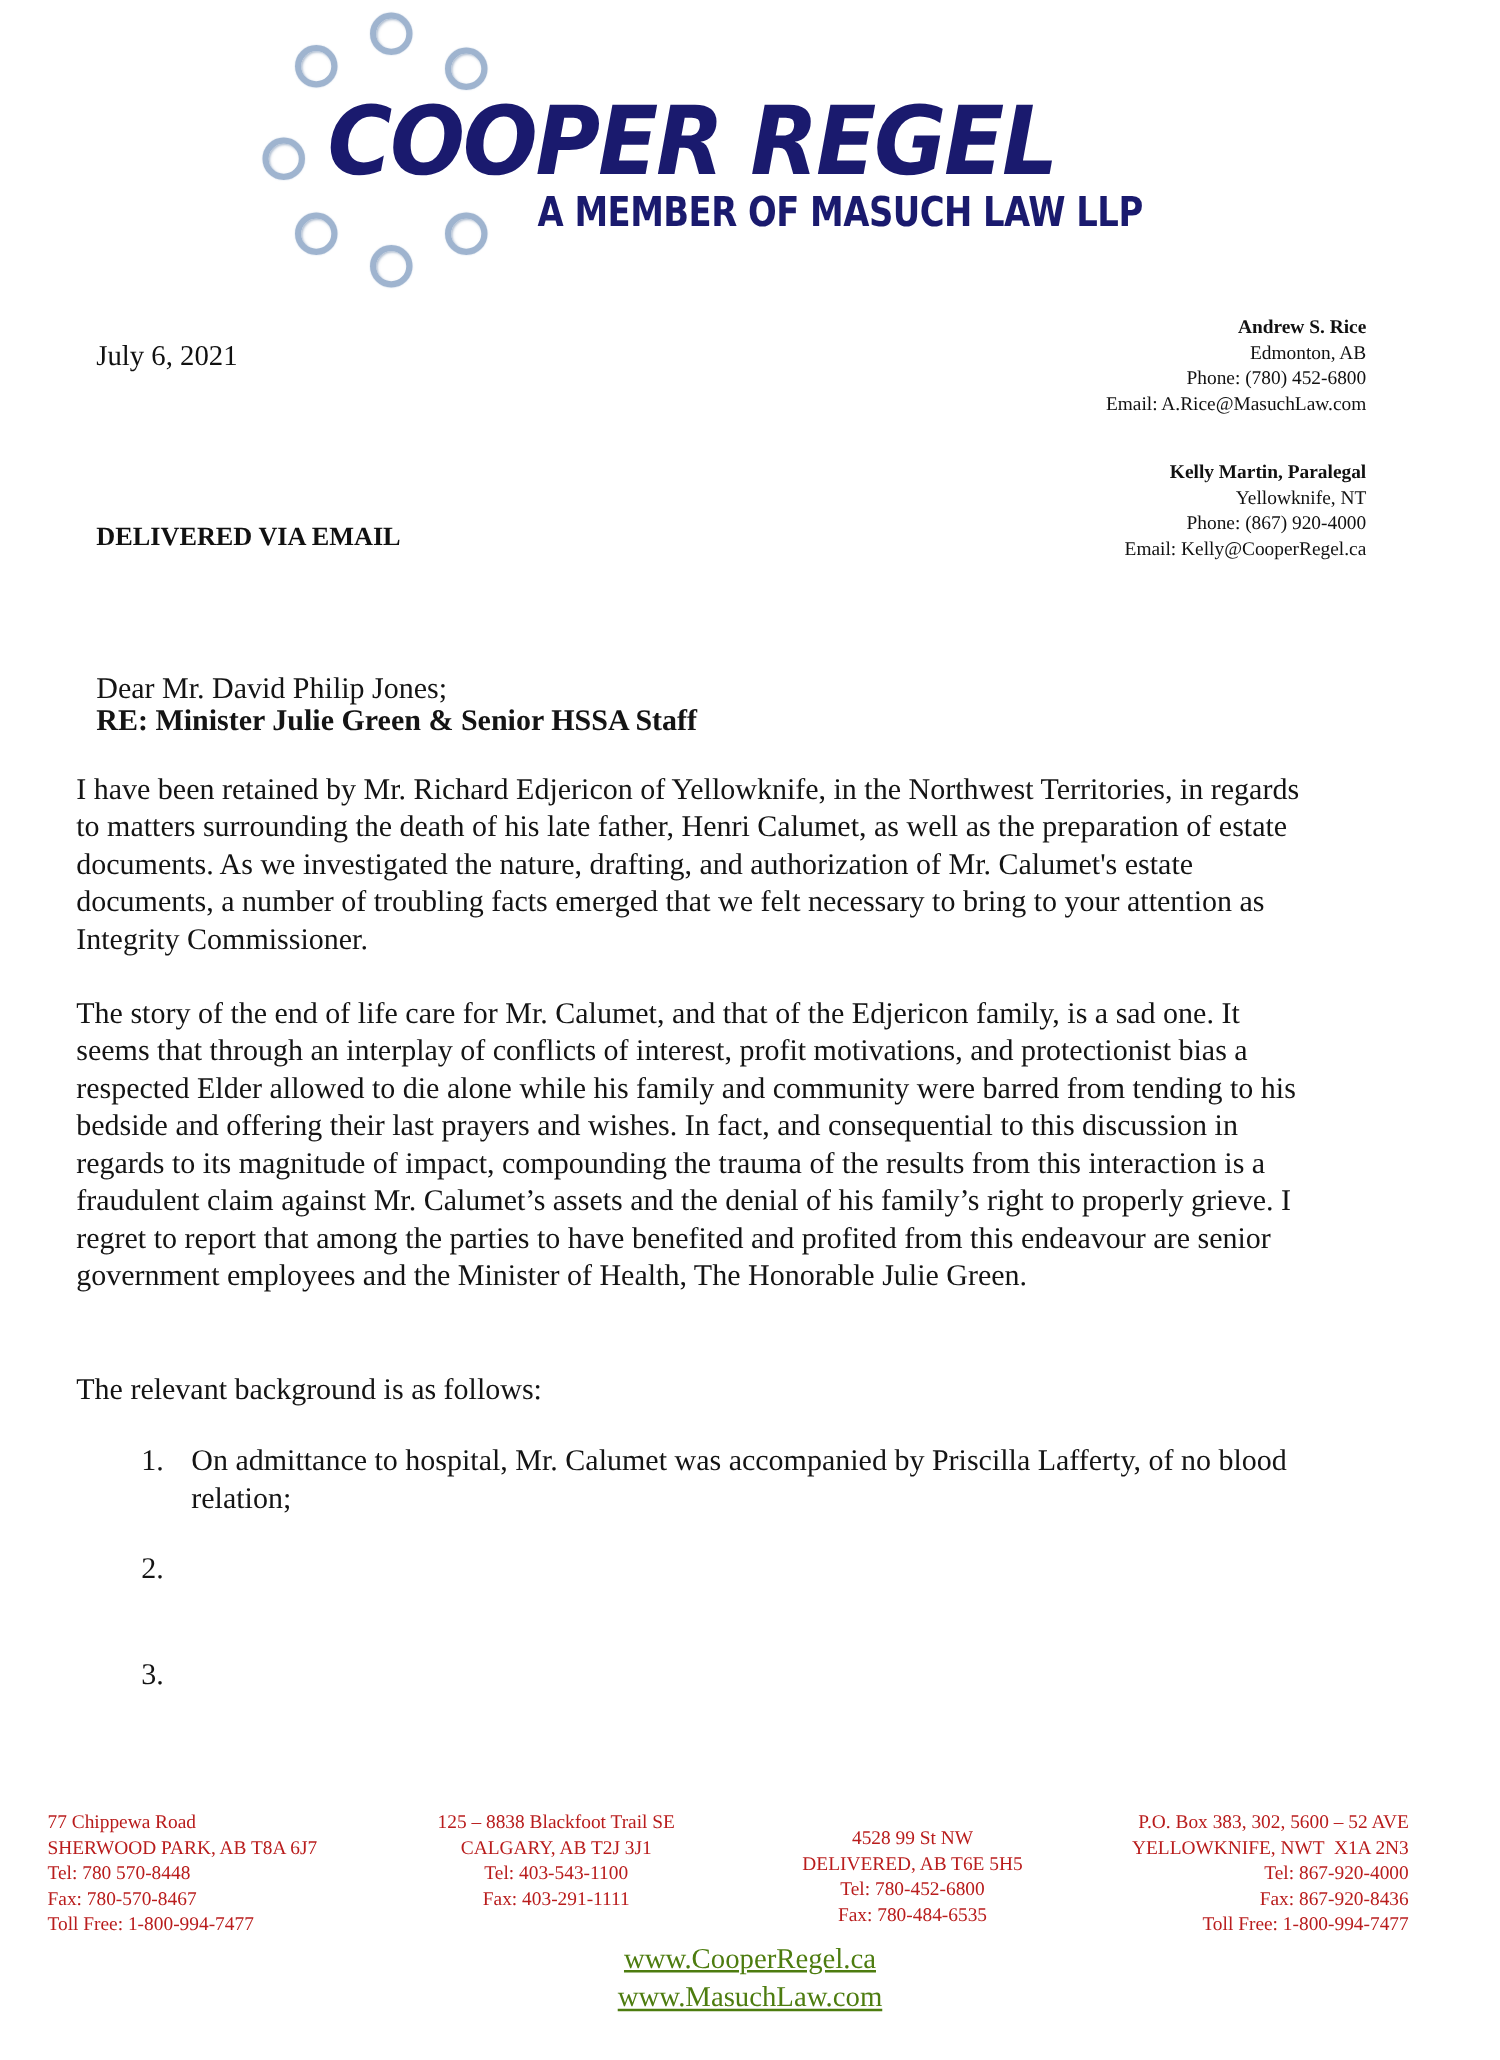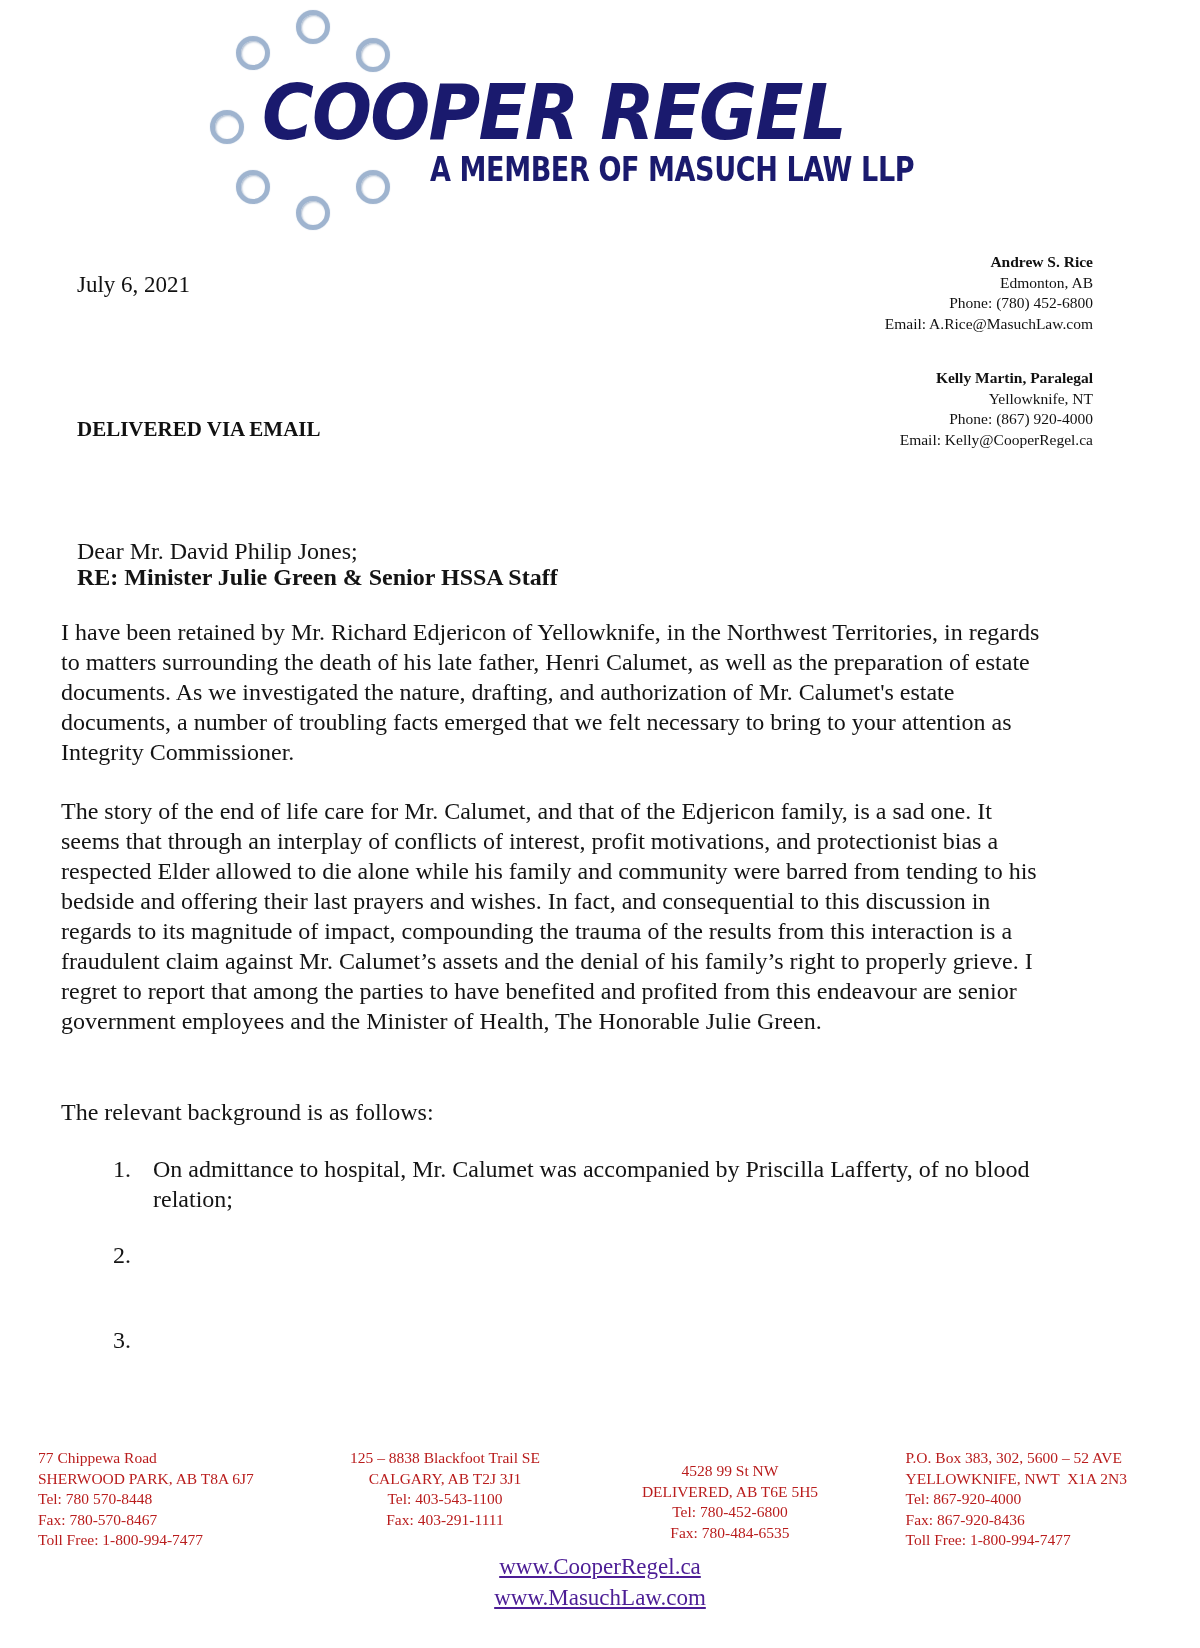--- a/index.html
+++ b/index.html
@@ -41,24 +41,24 @@
   .list .num { position: absolute; left: 36px; top: 0; }
   .item1 { top: 1154px; }
   .item2 { top: 1240px; }
   .item3 { top: 1325px; }
 
   
   .foot { font-family: "Liberation Serif", serif; font-size: 15.5px; line-height: 20.5px; color: #b91c1c; top: 1448px; white-space: nowrap; }
   .foot1 { left: 38px; text-align: left; }
   .foot2 { left: 300px; width: 290px; text-align: center; }
   .foot3 { left: 600px; width: 260px; text-align: center; margin-top: 13px; }
-  .foot4 { right: 73px; text-align: left; }
+  .foot4 { right: 73px; text-align: right; }
   .links { left: 0; width: 1200px; top: 1551px; text-align: center; font-family: "Liberation Serif", serif;
            font-size: 23px; line-height: 31px; }
-  .links a { color: #4c1d95; text-decoration: underline; display: inline-block; }
+  .links a { color: #4d7c0f; text-decoration: underline; display: inline-block; }
 </style>
 </head>
 <body>
 
 <div class="abs logo">
   <span class="ring" style="left:96px;top:10px;"></span>
   <span class="ring" style="left:36px;top:36px;"></span>
   <span class="ring" style="left:156px;top:38px;"></span>
   <span class="ring" style="left:10px;top:110px;"></span>
   <span class="ring" style="left:36px;top:170px;"></span>

